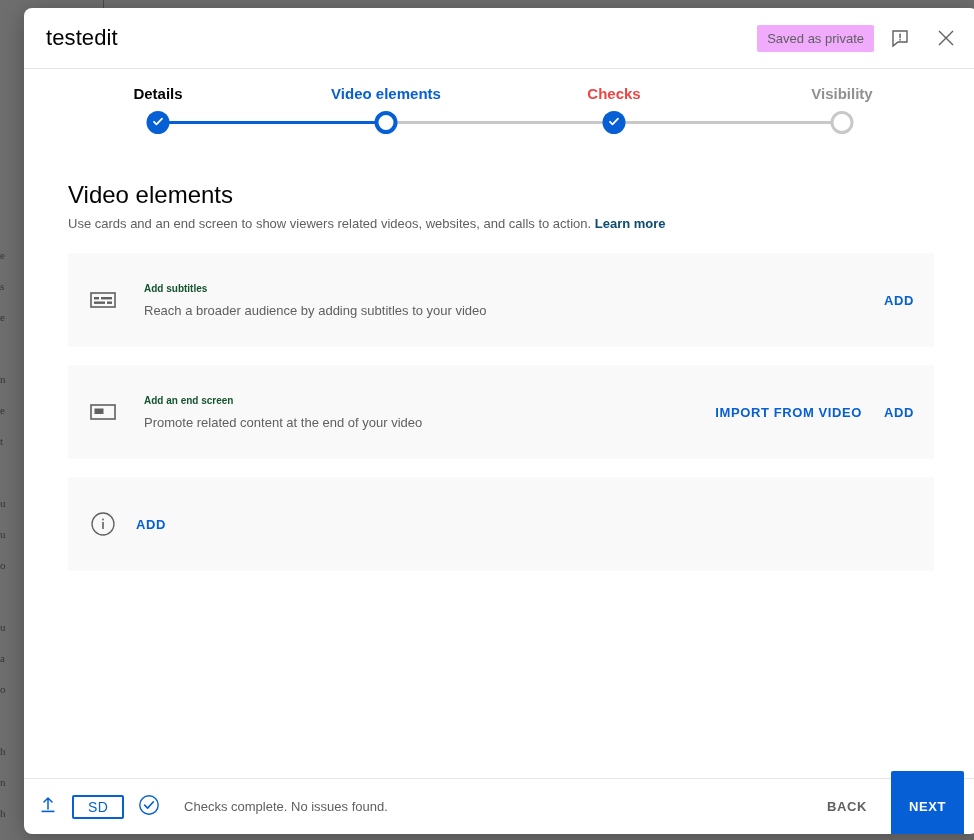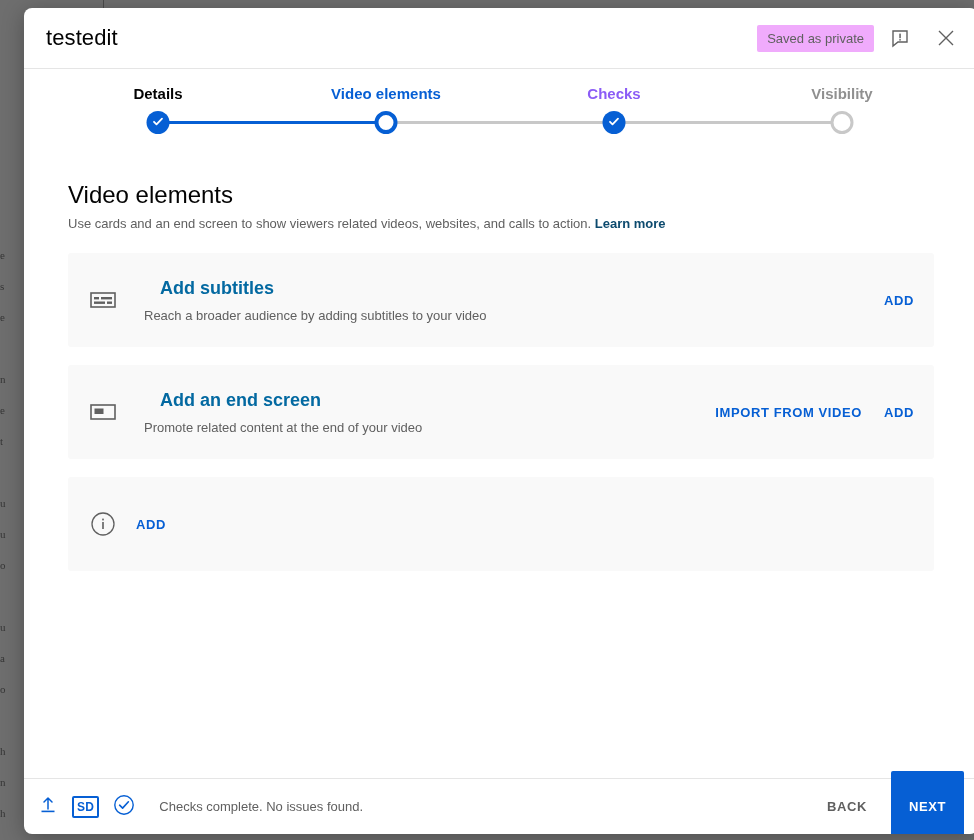--- a/index.html
+++ b/index.html
@@ -194,25 +194,24 @@
     display: flex;
     align-items: center;
     justify-content: flex-start;
     color: #606060;
   }
   .card-text {
     flex: 1 1 auto;
     padding-left: 8px;
   }
   .card-title {
-    font-size: 18px;
-    font-weight: bold;
-    color: #0369a1;
+    font-size: 10px;
+    font-weight: bold;
+    color: #14532d;
     margin-bottom: 9px;
-    margin-left: 16px;
   }
   .card-desc {
     font-size: 13px;
     color: #606060;
   }
   .card-actions {
     display: flex;
     align-items: flex-end;
     gap: 22px;
     flex: 0 0 auto;
@@ -237,24 +236,24 @@
     box-sizing: border-box;
   }
   .status-icons {
     display: flex;
     align-items: center;
     gap: 14px;
   }
   .sd-badge {
     border: 2px solid #065fd4;
     color: #065fd4;
-    font-size: 12px;
-    font-weight: bold;
+    font-size: 14px;
+    font-weight: normal;
     line-height: 1;
-    padding: 3px 3px;
+    padding: 3px 14px;
     border-radius: 2px;
     letter-spacing: .3px;
   }
   .status-text {
     font-size: 13px;
     color: #606060;
     margin-left: 24px;
   }
   .footer-spacer { flex: 1 1 auto; }
   .btn-back {
@@ -335,21 +334,21 @@
           <path d="M4 4 L18 18 M18 4 L4 18" stroke="#606060" stroke-width="1.4" fill="none"></path>
         </svg>
       </span>
     </div>
   </div>
 
   <div class="stepper">
     <div class="step-labels">
       <div class="step-label done" style="left:134px;">Details</div>
       <div class="step-label current" style="left:362px;">Video elements</div>
-      <div class="step-label todo" style="left:590px; color:#8b5cf6;">Checks</div>
+      <div class="step-label todo" style="left:590px; color:#ef4444;">Checks</div>
       <div class="step-label todo" style="left:818px;">Visibility</div>
     </div>
 
     <div class="track filled" style="left:134px; width:228px;"></div>
     <div class="track" style="left:362px; width:228px;"></div>
     <div class="track" style="left:590px; width:228px;"></div>
 
     <div class="node done" style="left:134px;">
       <span>
         <svg width="13" height="13" viewBox="0 0 13 13">

